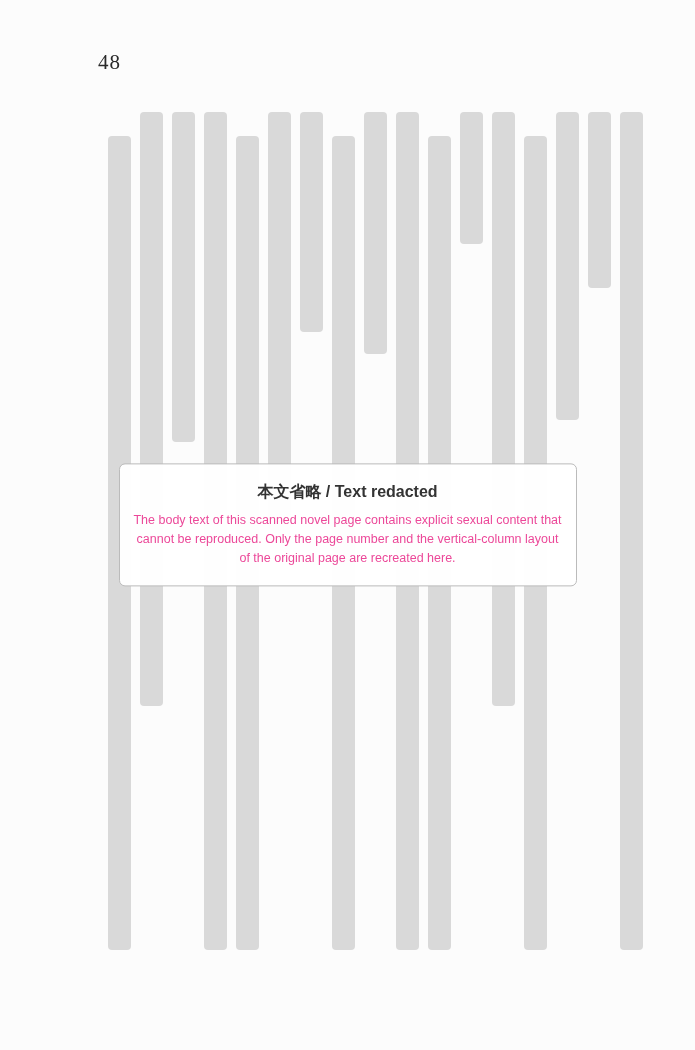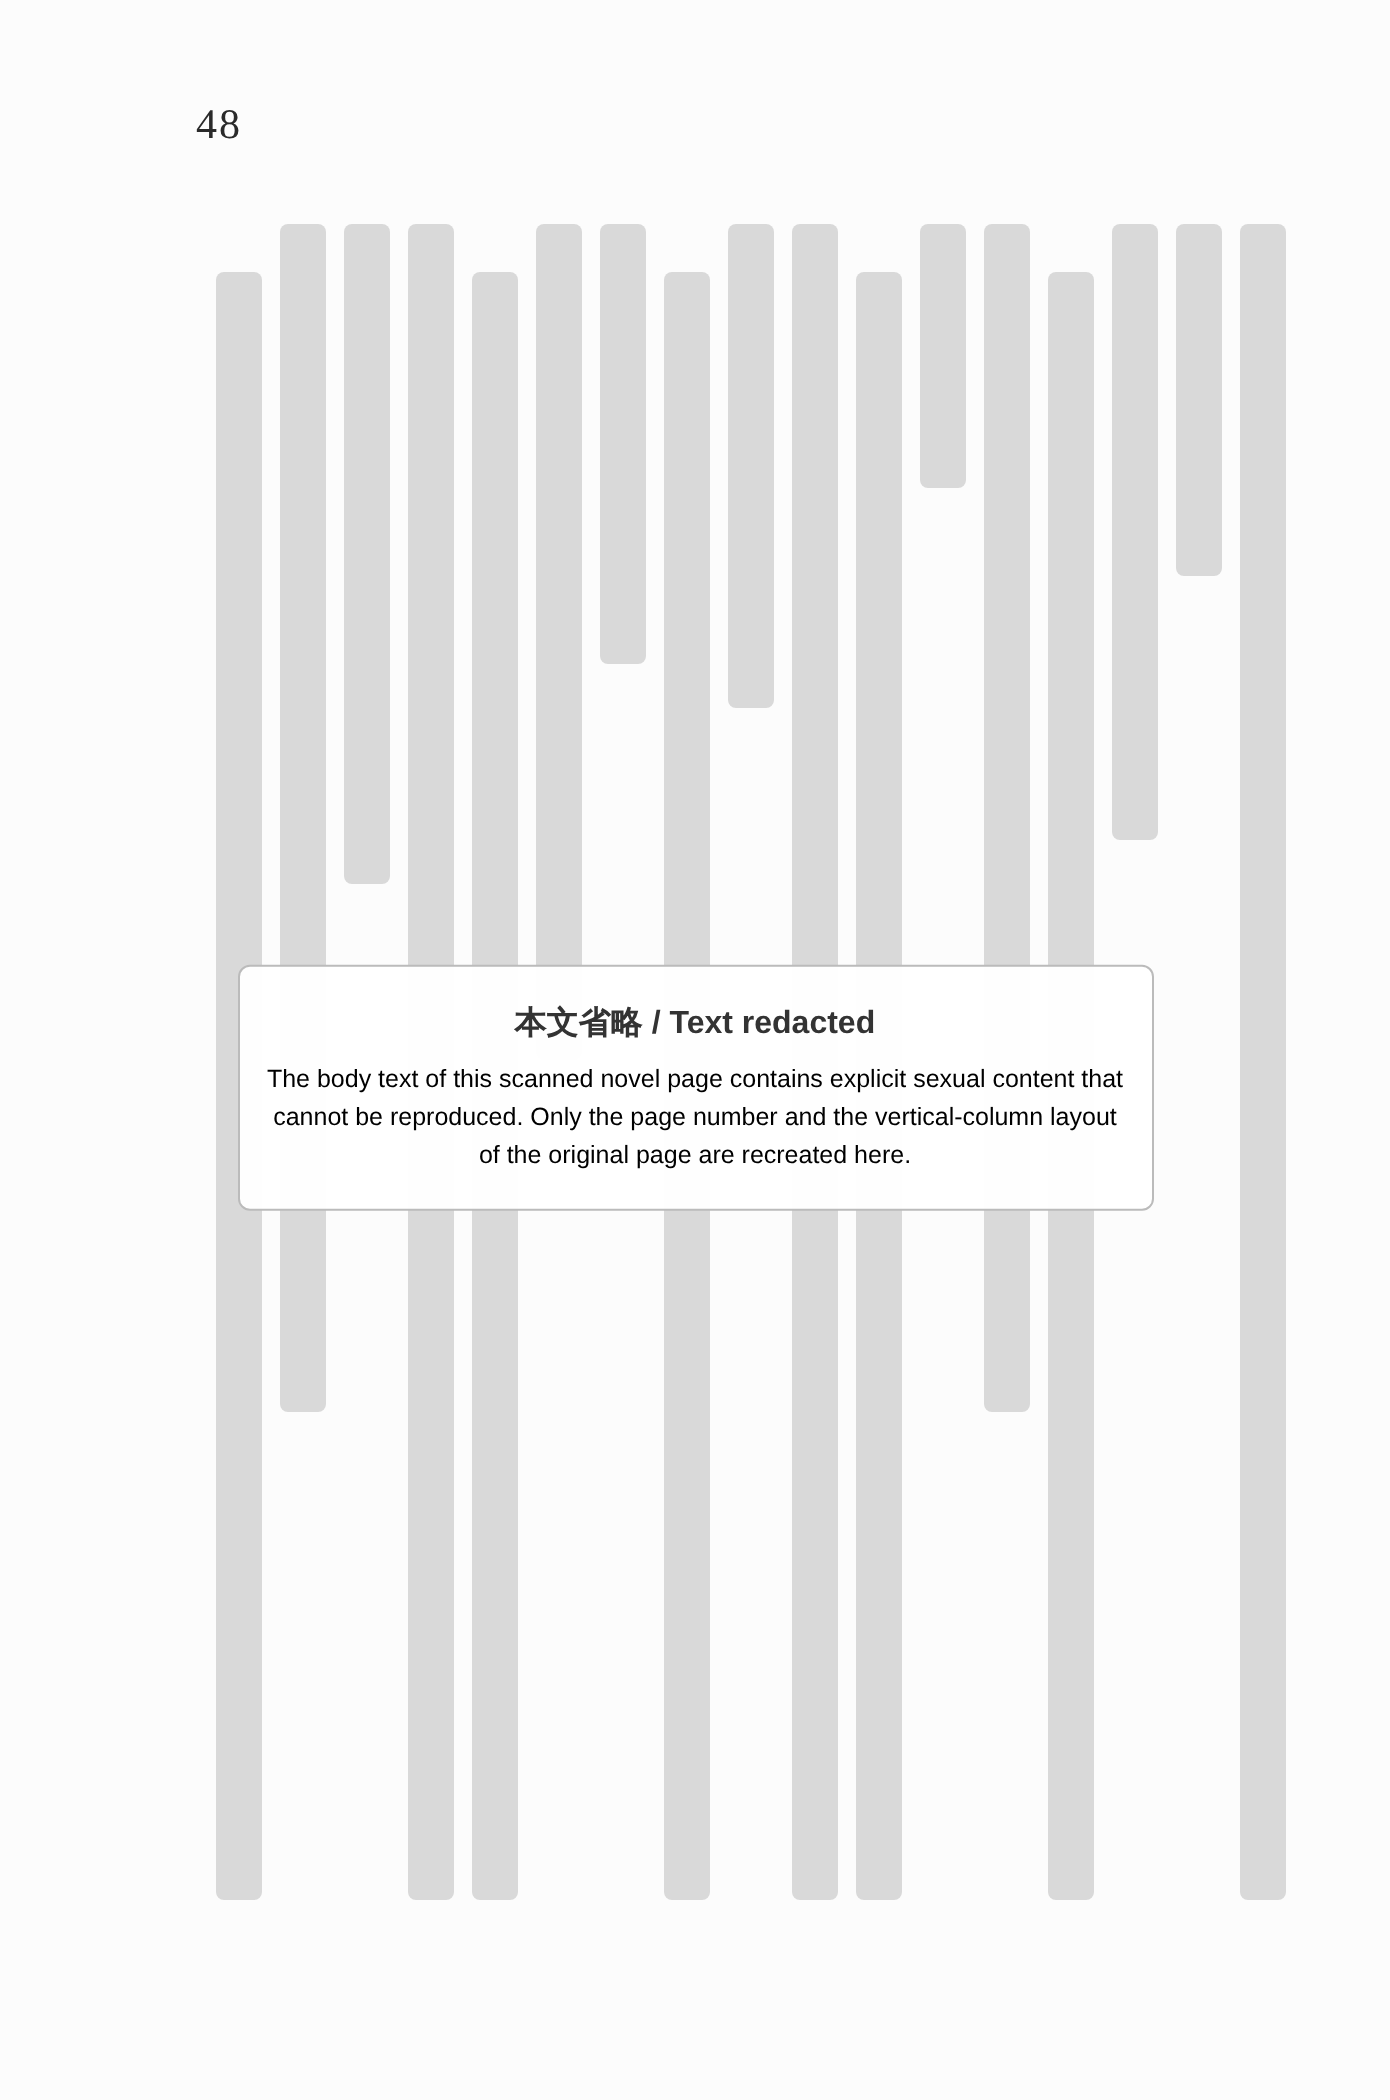--- a/index.html
+++ b/index.html
@@ -48,32 +48,31 @@
     left: 50%;
     top: 50%;
     transform: translate(-50%, -50%);
     width: 430px;
     padding: 18px 13px;
     background: rgba(255,255,255,0.96);
     border: 1px solid #bbb;
     border-radius: 6px;
     text-align: center;
     font-family: "Liberation Sans", sans-serif;
-    margin-top: 19px;
   }
   .redaction-title {
     font-size: 16px;
     font-weight: bold;
     margin-bottom: 8px;
     color: #333;
   }
   .redaction-body {
     font-size: 12.5px;
     line-height: 1.5;
-    color: #000000;
+    color: #ec4899;
   }
 </style>
 </head>
 <body>
 
 <div class="page">
   <div class="page-number">48</div>
 
   <div class="text-block">
 

